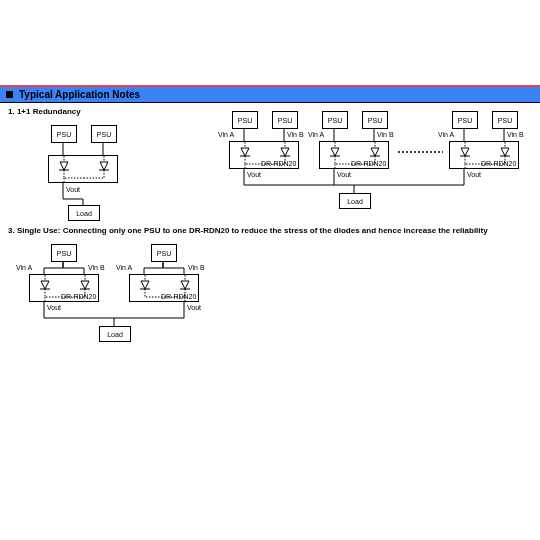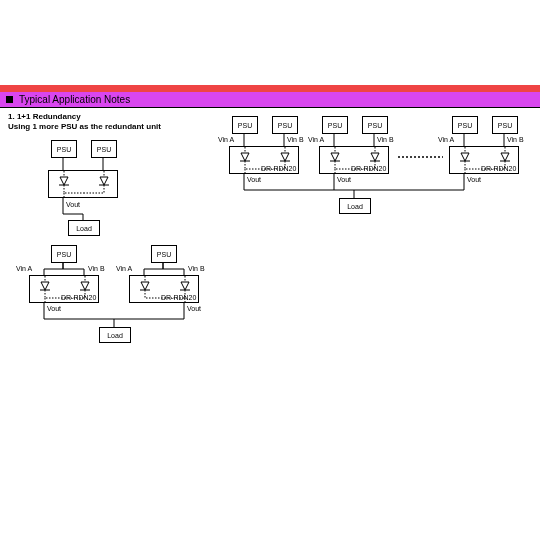--- a/index.html
+++ b/index.html
@@ -7,25 +7,25 @@
     width: 540px;
     height: 540px;
     background: #fff;
     font-family: Arial, sans-serif;
     font-size: 8px;
     color: #000;
     overflow: hidden;
   }
   .top-pad { height: 85px; }
   .title-bar {
-    background: #d946ef;
-    border-top: 7px solid #ef4444;
+    background: #3b82f6;
+    border-top: 2px solid #ef4444;
     border-bottom: 1px solid #000;
     padding: 2px 6px;
-    font-weight: normal;
+    font-weight: bold;
     font-size: 10px;
     display: flex;
     align-items: center;
     gap: 6px;
   }
   .bullet {
     width: 7px; height: 7px; background: #000; display: inline-block;
   }
   .content { padding: 4px 8px; }
   .row1 { display: flex; gap: 20px; }
@@ -64,21 +64,20 @@
   <span class="bullet"></span>
   <span>Typical Application Notes</span>
 </div>
 
 <div class="content">
   <div class="row1">
 
     <div class="col1">
       <div class="heading">
         <span>1. 1+1 Redundancy</span>
-        <span class="sub">Using 1 more PSU as the redundant unit</span>
       </div>
       <div class="diagram" style="width:170px;height:105px;">
         <svg width="170" height="105">
 
           <line x1="55" y1="20" x2="55" y2="34"></line>
           <line x1="95" y1="20" x2="95" y2="34"></line>
 
           <line x1="55" y1="62" x2="55" y2="78"></line>
 
           <line x1="75" y1="78" x2="75" y2="84"></line>
@@ -206,20 +205,23 @@
         <div class="label" style="left:263px;top:53px;"><span>DR-RDN20</span></div>
         <div class="label" style="left:249px;top:64px;"><span>Vout</span></div>
         <div class="box" style="left:121px;top:86px;width:30px;height:14px;">
             <span>Load</span>
           </div>
       </div>
     </div>
   </div>
 
   <div>
+    <div class="heading">
+      <span>3. Single Use: Connecting only one PSU to one DR-RDN20 to reduce the stress of the diodes and hence increase the reliability</span>
+    </div>
     <div class="diagram" style="width:260px;height:110px;">
       <svg width="260" height="110">
 
         <polyline points="55,20 55,28 36,28 36,34"></polyline>
         <polyline points="55,20 55,28 76,28 76,34"></polyline>
         <line x1="36" y1="62" x2="36" y2="78"></line>
 
         <polyline points="155,20 155,28 136,28 136,34"></polyline>
         <polyline points="155,20 155,28 176,28 176,34"></polyline>
         <line x1="176" y1="62" x2="176" y2="78"></line>

